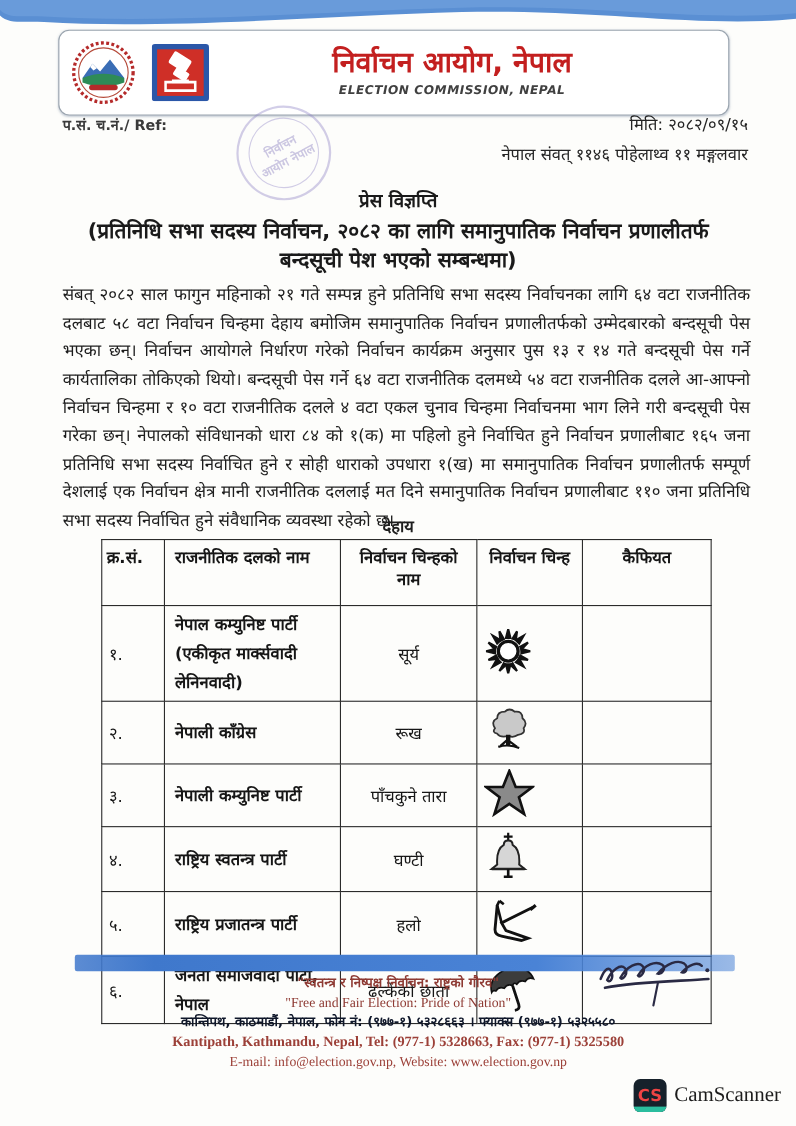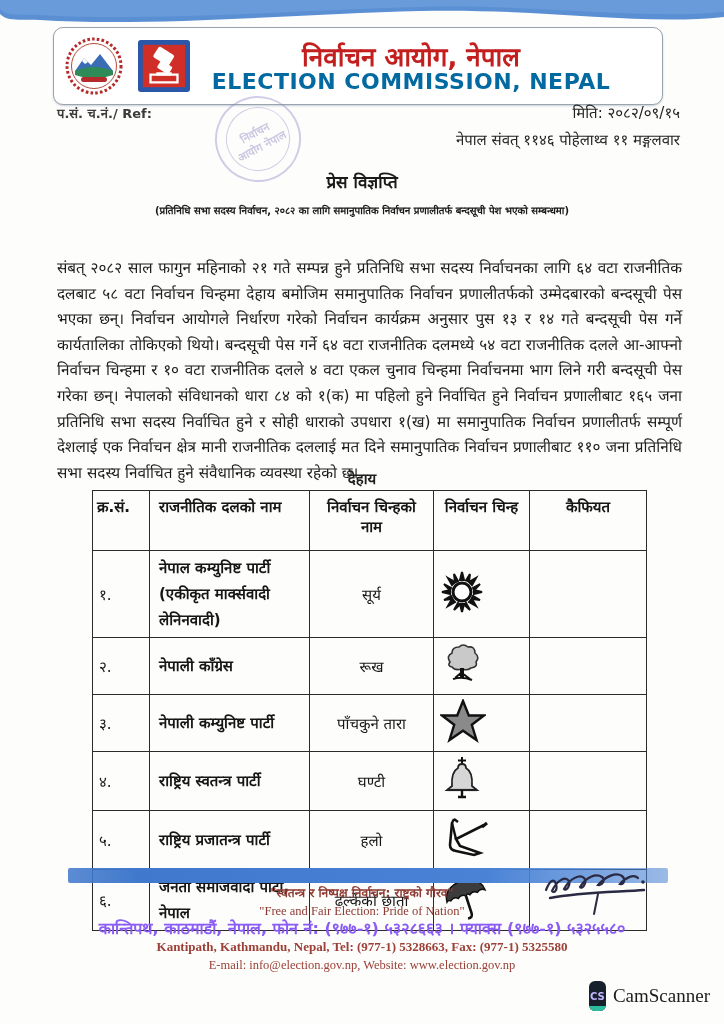--- a/index.html
+++ b/index.html
@@ -21,40 +21,40 @@
   .letterhead {
     position:absolute; top:27px; left:53px; width:610px; height:78px;
     background:#fff;
     border:1.5px solid #9aa4ae;
     border-radius:10px;
     box-shadow:0 1px 2px rgba(100,120,150,.35);
     display:flex; align-items:center; padding:20px 10px;
   }
   .letterhead .titles { flex:1; text-align:center; padding-right:30px; }
   .t-np { color:#c31f1f; font-size:26px; font-weight:bold; line-height:30px; }
-  .t-en { color:#0369a1; font-size:22px; font-weight:bold; letter-spacing:.5px; line-height:19px; }
+  .t-en { color:#404040; font-size:11px; font-weight:bold; letter-spacing:.5px; line-height:19px;font-style:italic; }
   .emblem { width:60px; height:60px; margin-right:14px; flex:0 0 auto; }
   .ballot-logo { width:52px; height:52px; margin-right:10px; flex:0 0 auto; }
 
   .ref-line { position:absolute; top:104px; left:57px; font-size:13px; font-weight:bold; color:#3a3a3a; }
 
   .stamp {
     position:absolute; top:96px; left:215px; width:86px; height:86px;
     border:2px solid #8b7fc4; border-radius:50%;
     opacity:.38; transform:rotate(-28deg);
     display:flex; align-items:center; justify-content:center;
     color:#7b6fb8; font-size:11px; font-weight:bold; text-align:center;
   }
   .stamp-inner { border:1px solid #8b7fc4; border-radius:50%; width:64px; height:64px;
     display:flex; align-items:center; justify-content:center; padding:4px; }
 
   .date-block { position:absolute; top:100px; right:44px; text-align:right; font-size:15px; color:#242424; line-height:27px; }
 
   .pr-title { position:absolute; top:170px; left:0; width:100%; text-align:center; font-size:17px; font-weight:bold; color:#1a1a1a; }
-  .pr-subtitle { position:absolute; top:197px; left:62px; width:600px; text-align:center; font-size:10px; font-weight:bold; line-height:27px; color:#1a1a1a; }
+  .pr-subtitle { position:absolute; top:197px; left:62px; width:600px; text-align:center; font-size:19px; font-weight:bold; line-height:27px; color:#1a1a1a; }
 
   .body-par {
     position:absolute; top:256px; left:57px; width:625px;
     font-size:15.3px; line-height:25.6px; text-align:justify; color:#1c1c1c;
   }
 
   .tbl-caption { position:absolute; top:468px; left:0; width:100%; text-align:center; font-size:15px; font-weight:bold; }
 
   table.symbols {
     position:absolute; top:490px; left:92px;
@@ -78,29 +78,29 @@
     position:absolute; top:868px; left:68px; width:600px; height:15px;
     background:linear-gradient(90deg, rgba(64,120,204,.85), #3f78cc 12%, #4a83d6 70%, rgba(74,131,214,.55));
     border-radius:2px;
   }
 
   .signature { position:absolute; top:864px; left:540px; width:110px; height:52px; }
 
   .footer { position:absolute; top:885px; left:0; width:724px; text-align:center; }
   .f-np-motto { color:#8e3a33; font-size:12px; font-weight:bold; line-height:17px; }
   .f-en-motto { color:#8e3a33; font-size:12.5px; line-height:18px; font-family:"Liberation Serif", serif; }
-  .f-np-addr  { color:#8b5cf6; font-size:16px; font-weight:bold; line-height:18px; }
+  .f-np-addr  { color:#0f172a; font-size:12px; font-weight:bold; line-height:18px; }
   .f-en-addr  { color:#9c4038; font-size:13px; font-weight:bold; line-height:18px; font-family:Liberation Serif, serif; }
   .f-contact  { color:#9c4038; font-size:12.5px; line-height:18px; font-family:"Liberation Serif", serif; }
 
   .camscanner { position:absolute; top:981px; right:14px; display:flex; align-items:center; gap:7px; }
   .cs-badge {
-    width:17px; height:30px; background:#16212b; border-radius:6px; position:relative;
+    width:30px; height:30px; background:#16212b; border-radius:6px; position:relative;
     display:flex; align-items:center; justify-content:center;
-    color:#c4b5fd; font-weight:bold; font-size:10px; font-family:"DejaVu Sans", sans-serif;
+    color:#ef4444; font-weight:bold; font-size:15px; font-family:"DejaVu Sans", sans-serif;
     overflow:hidden;
   }
   .cs-badge::after { content:""; position:absolute; bottom:0; left:0; width:100%; height:5px; background:#2bbd9e; }
   .cs-label { font-size:19px; color:#1c1c1c; font-family:"Liberation Serif", serif; }
 </style>
 </head>
 <body>
 
 <div class="page">
 

